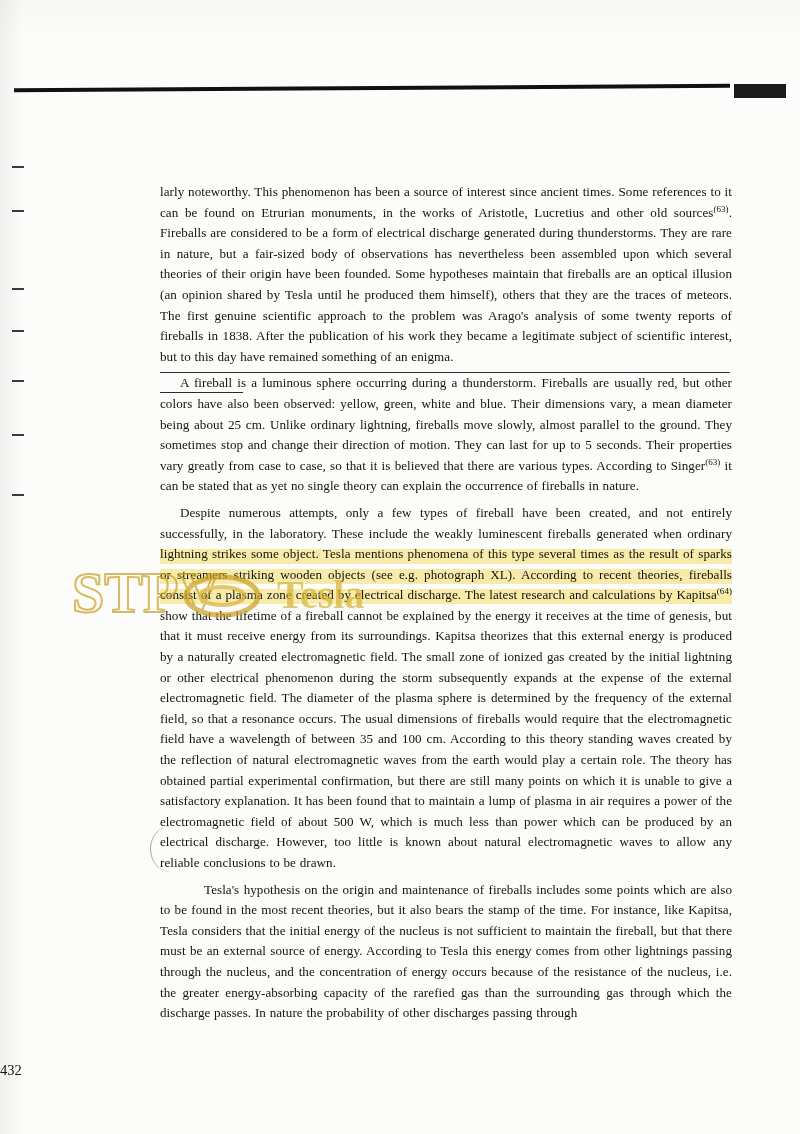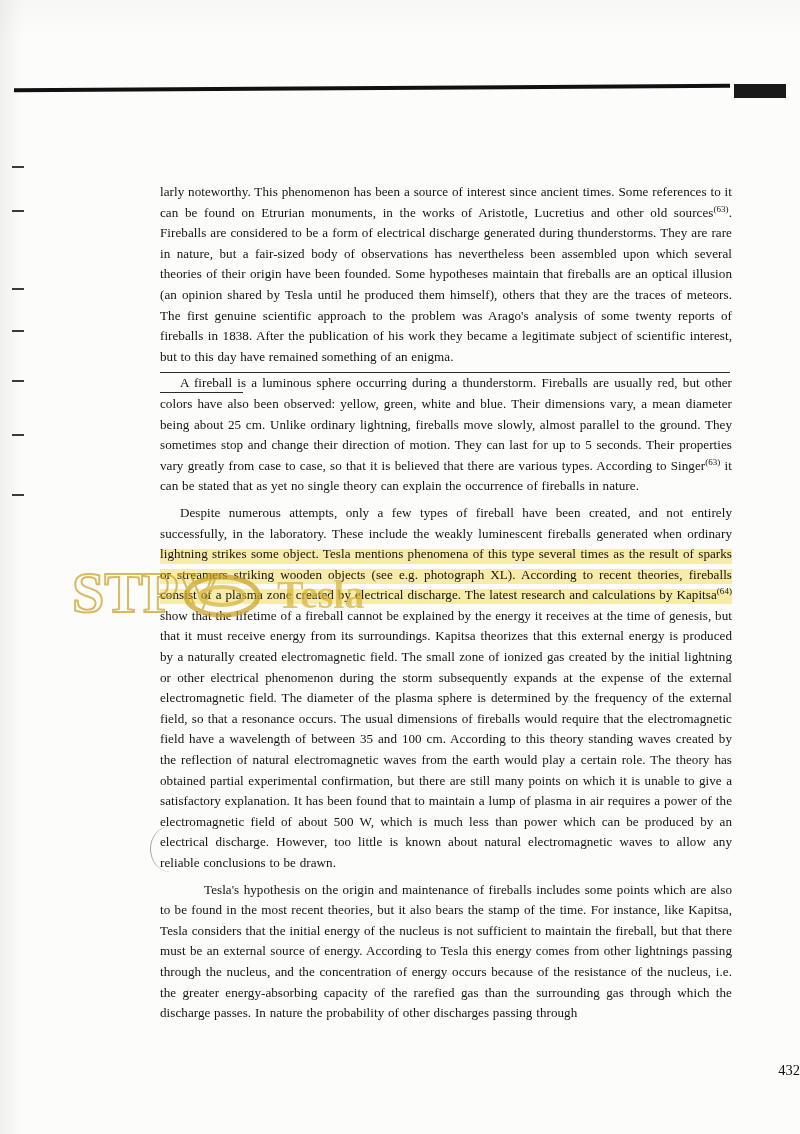--- a/index.html
+++ b/index.html
@@ -139,21 +139,21 @@
     font-size: 40px;
     fill: #d8b43a;
   }
 
   
   .page-number {
     position: absolute;
     left: 0;
     right: 0;
     top: 1062px;
-    text-align: right;
+    text-align: left;
     font-size: 14.5px;
     color: #15120e;
     font-family: "Liberation Serif", serif;
   }
 
   
   .pencil-arc {
     position: absolute;
     left: 150px;
     top: 826px;

